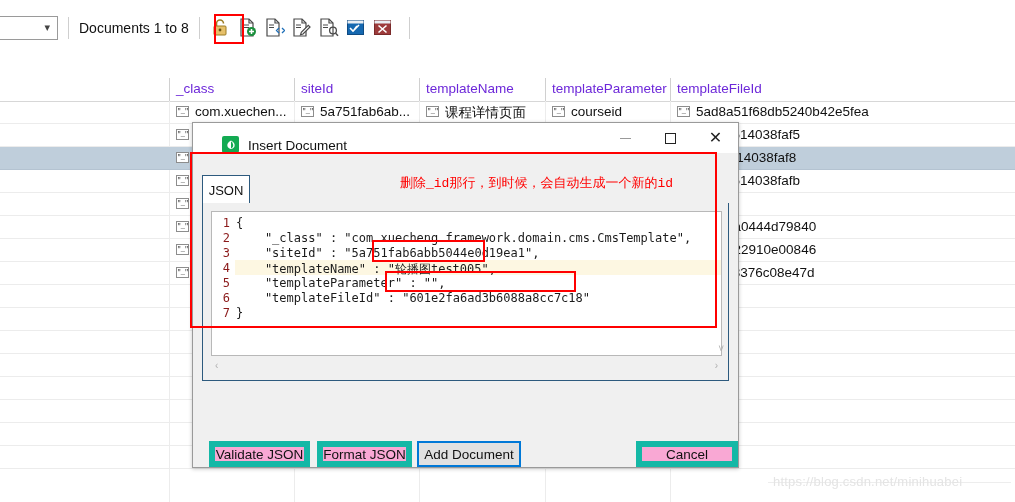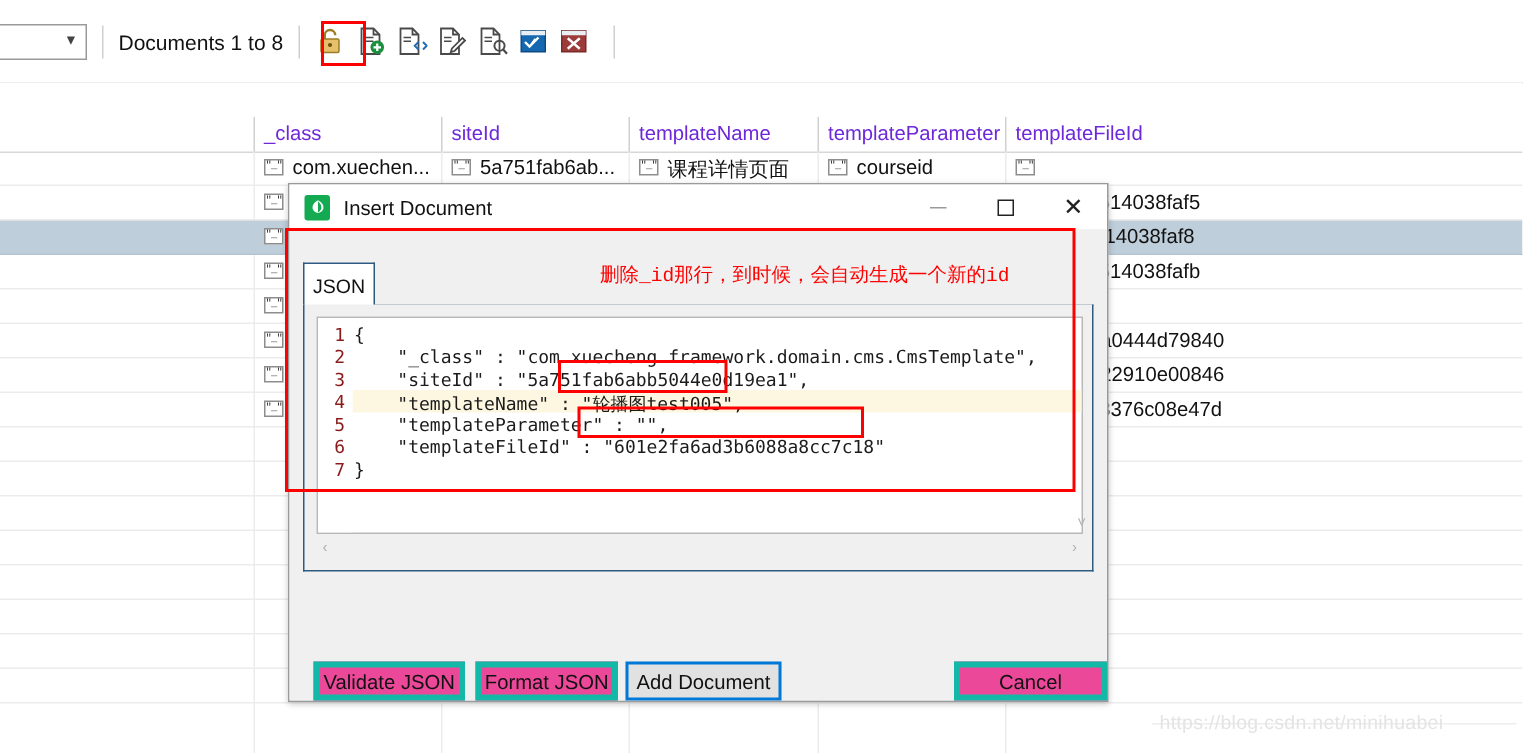--- a/index.html
+++ b/index.html
@@ -56,22 +56,23 @@
     background:#fff;box-sizing:border-box;font-size:7px;line-height:9px;
     color:#333;text-align:center;letter-spacing:-0.5px;font-family:"Liberation Mono",monospace;
   }
 
   
   .dialog{
     position:absolute;left:192px;top:122px;width:545px;height:344px;
     background:#f0f0f0;border:1px solid #9a9a9a;box-shadow:0 1px 4px rgba(0,0,0,.22);
   }
   .dlg-title{
-    height:30px;background:#ffffff;display:flex;align-items:center;
+    height:30px;background:#ffffff;display:flex;align-items:flex-end;
     border-bottom:1px solid #e8e8e8;
+    padding-left:19px;
   }
   .dlg-appicon{
     width:17px;height:17px;margin-left:10px;margin-right:9px;border-radius:2px;
     background:#13aa52;display:flex;align-items:center;justify-content:center;
   }
   .dlg-appicon svg{display:block}
   .dlg-name{font-size:13.5px;color:#111;flex:1;}
   .wbtn{width:45px;height:30px;display:flex;align-items:center;justify-content:center;color:#333;}
   .wbtn.min span{display:block;width:11px;height:1px;background:#999;}
   .wbtn.max span{display:block;width:11px;height:11px;border:1px solid #222;box-sizing:border-box;}
@@ -110,21 +111,21 @@
   .hl-line{position:absolute;left:0;width:511px;height:15px;background:#fdf7e2;}
   .hscroll{
     position:absolute;left:8px;top:154px;width:511px;height:16px;background:#f0f0f0;
     display:flex;align-items:center;justify-content:space-between;
   }
   .hscroll .arr{font-size:10px;color:#b0b0b0;padding:0 4px;}
   .vscroll-arrow{position:absolute;right:4px;bottom:26px;font-size:10px;color:#b0b0b0;}
 
   .btnbar{position:absolute;left:0;top:288px;width:545px;height:40px;}
   .btn{
-    position:absolute;top:0;height:26px;background:#ec4899;border:4px solid #14b8a6;
+    position:absolute;top:0;height:26px;background:#f9a8d4;border:6px solid #14b8a6;
     box-sizing:border-box;display:flex;align-items:center;justify-content:center;
     font-size:13.5px;color:#111;white-space:nowrap;
   }
   .btn.primary{border:2px solid #0078d7;background:#e1e1e1;}
 
   
   .ann{position:absolute;border:2px solid #ff0000;box-sizing:border-box;pointer-events:none;}
   .ann-outer{left:190px;top:152px;width:527px;height:176px;}
   .ann-name{left:372px;top:240px;width:113px;height:22px;}
   .ann-fileid{left:385px;top:271px;width:191px;height:21px;}
@@ -238,20 +239,21 @@
     <div class="row" style="top:46px">
       <span class="cellicon" style="left:176px">"_"</span>
       <span class="cell" style="left:195px">com.xuechen...</span>
       <span class="cellicon" style="left:301px">"_"</span>
       <span class="cell" style="left:320px">5a751fab6ab...</span>
       <span class="cellicon" style="left:426px">"_"</span>
       <span class="cell" style="left:445px">课程详情页面</span>
       <span class="cellicon" style="left:552px">"_"</span>
       <span class="cell" style="left:571px">courseid</span>
       <span class="cellicon" style="left:677px">"_"</span>
+      <span class="cell" style="left:696px">5ad8a51f68db5240b42e5fea</span>
     </div>
 
     <div class="row" style="top:69px">
       <span class="cellicon" style="left:176px">"_"</span>
       <span class="cell" style="left:681px">52b00ffc514038faf5</span>
     </div>
     <div class="row sel" style="top:92px">
       <span class="cellicon" style="left:176px">"_"</span>
       <span class="cell" style="left:681px">f8b00ffc514038faf8</span>
     </div>

